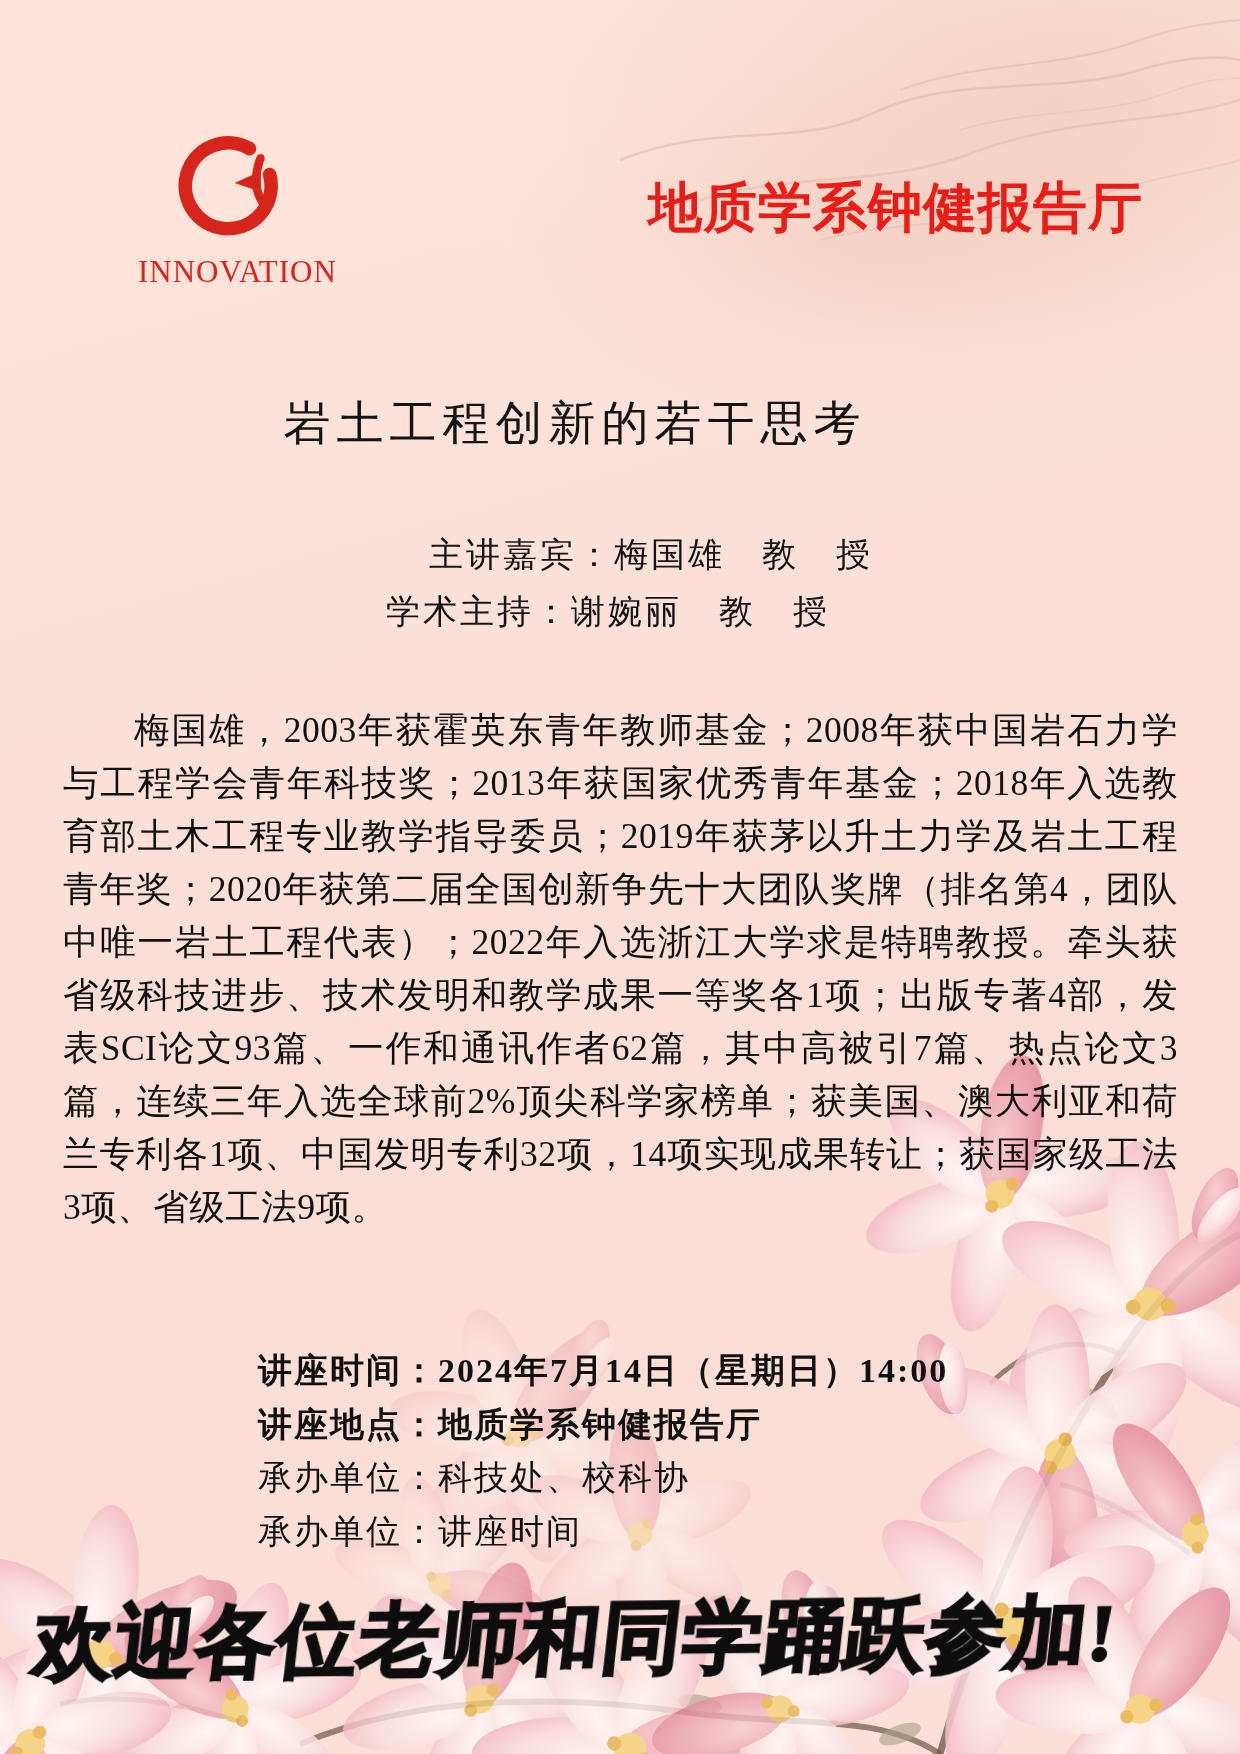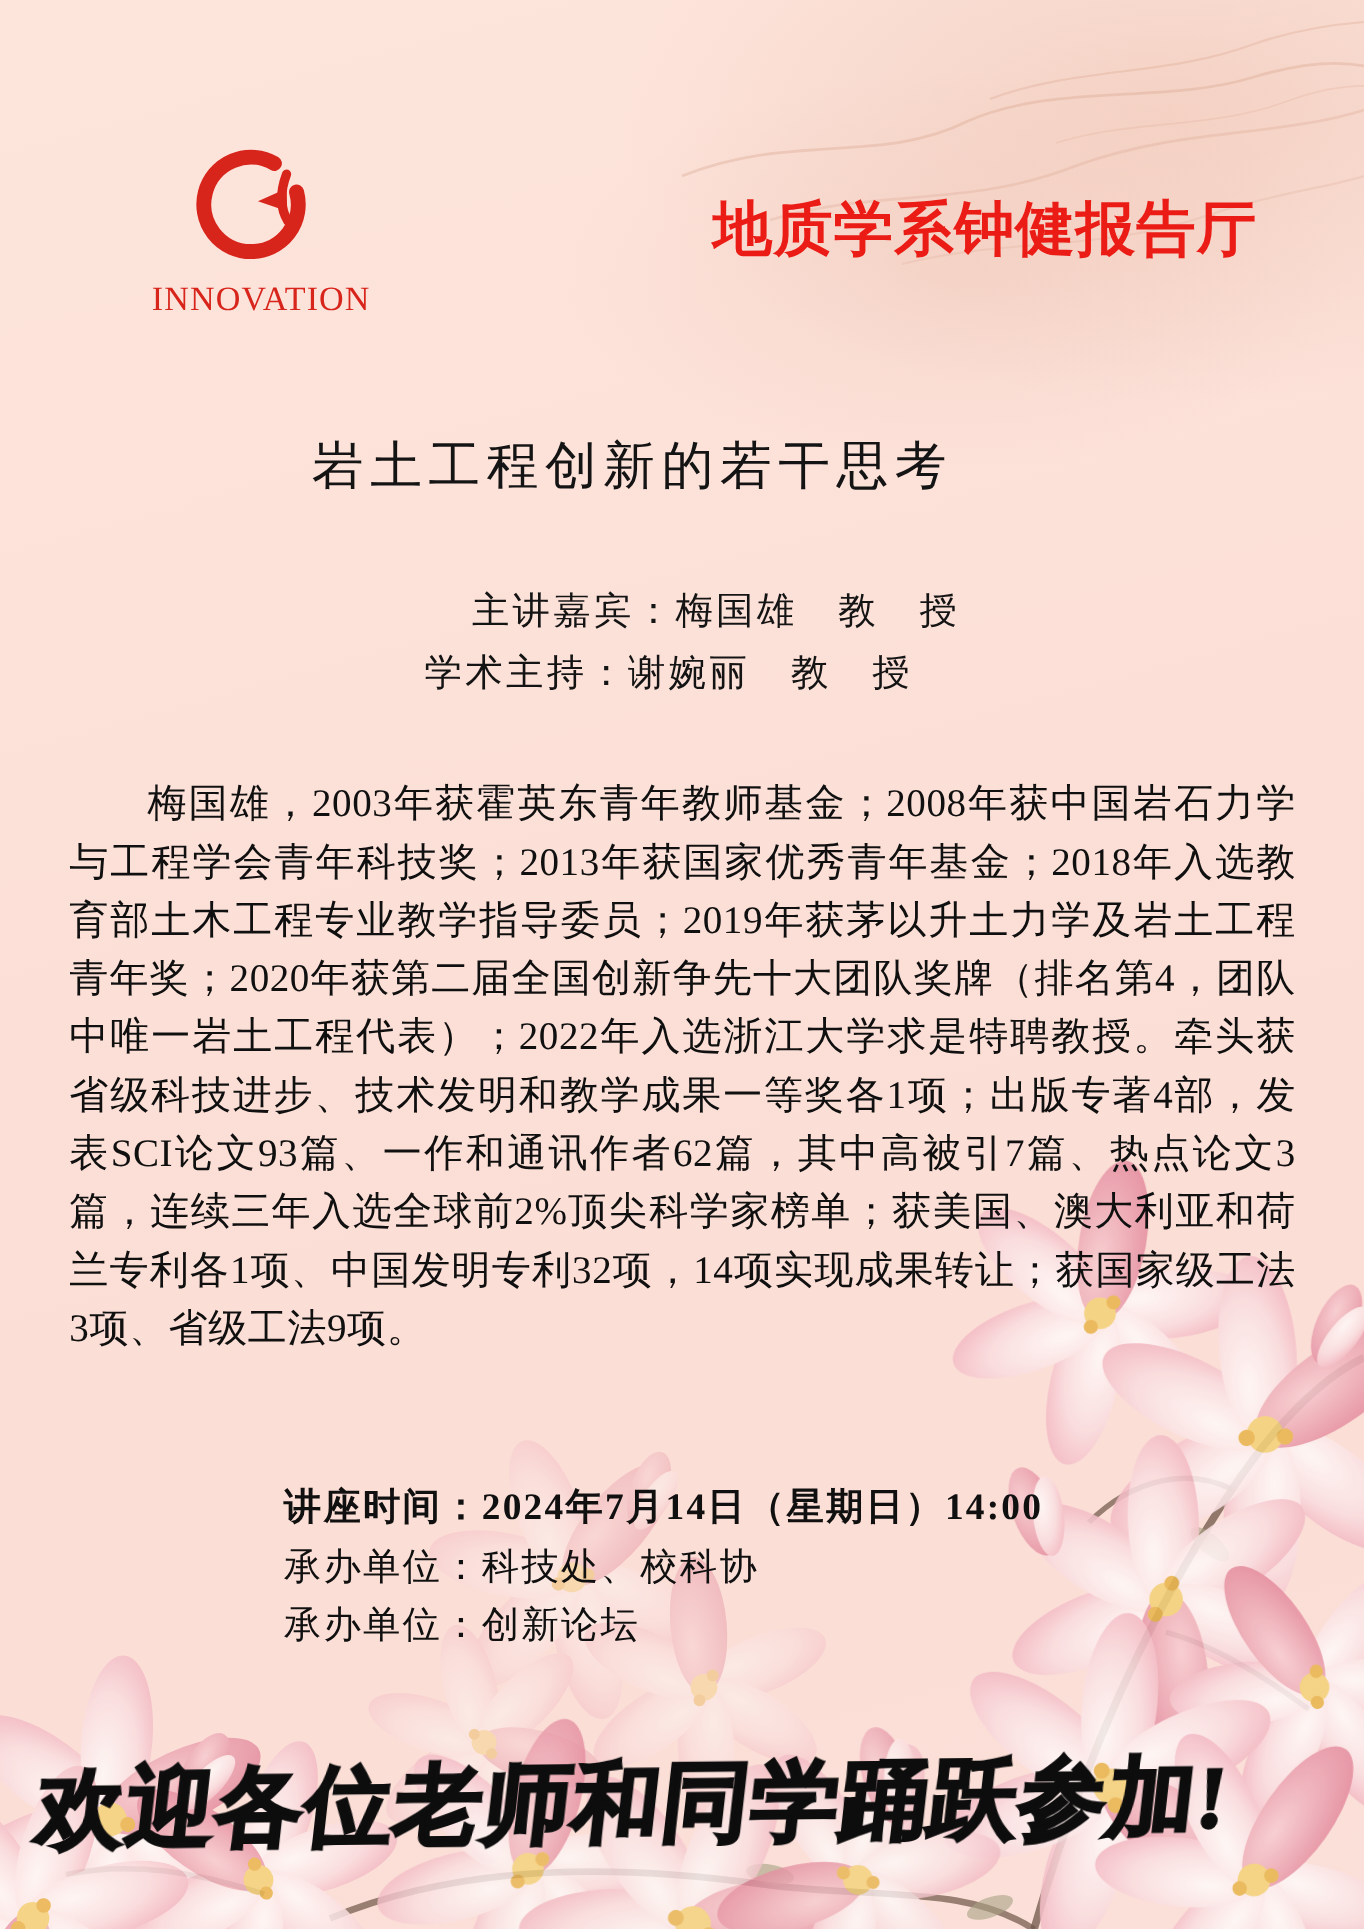--- a/index.html
+++ b/index.html
@@ -183,23 +183,26 @@
   <div class="layer person-line moderator-line">
     <span>学术主持：</span><span>谢婉丽　教　授</span>
   </div>
 
   <div class="layer bio">梅国雄，2003年获霍英东青年教师基金；2008年获中国岩石力学与工程学会青年科技奖；2013年获国家优秀青年基金；2018年入选教育部土木工程专业教学指导委员；2019年获茅以升土力学及岩土工程青年奖；2020年获第二届全国创新争先十大团队奖牌（排名第4，团队中唯一岩土工程代表）；2022年入选浙江大学求是特聘教授。牵头获省级科技进步、技术发明和教学成果一等奖各1项；出版专著4部，发表SCI论文93篇、一作和通讯作者62篇，其中高被引7篇、热点论文3篇，连续三年入选全球前2%顶尖科学家榜单；获美国、澳大利亚和荷兰专利各1项、中国发明专利32项，14项实现成果转让；获国家级工法3项、省级工法9项。</div>
 
   <div class="layer details">
     <div class="detail-line bold">
       <span>讲座时间：</span><span>2024年7月14日（星期日）14:00</span>
     </div>
+    <div class="detail-line bold">
+      <span>讲座地点：</span><span>地质学系钟健报告厅</span>
+    </div>
     <div class="detail-line">
       <span>承办单位：</span><span>科技处、校科协</span>
     </div>
     <div class="detail-line">
-      <span>承办单位：</span><span>创新论坛</span>
+      <span>承办单位：</span><span>讲座时间</span>
     </div>
   </div>
 
   <div class="layer welcome">欢迎各位老师和同学踊跃参加!</div>
 
 </div>
 
 </body></html>

